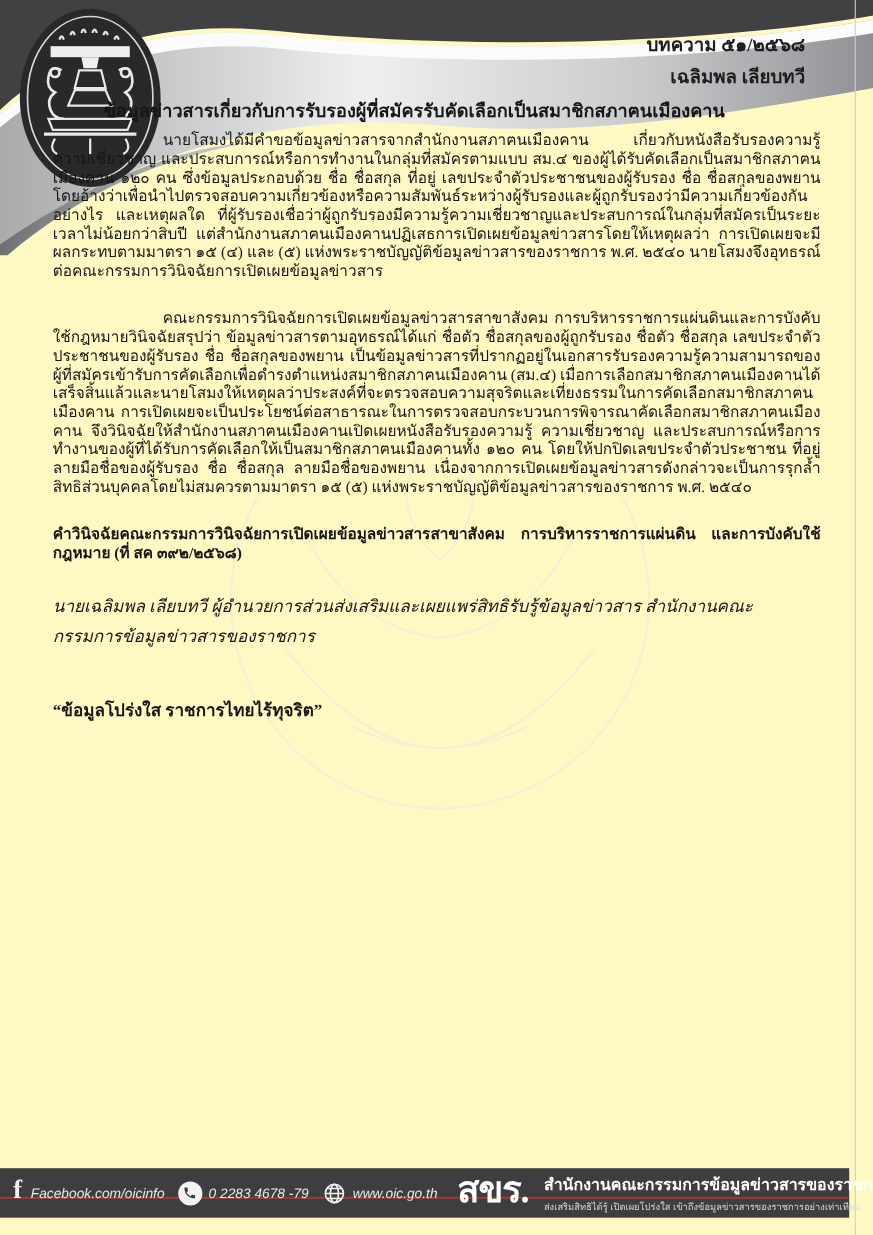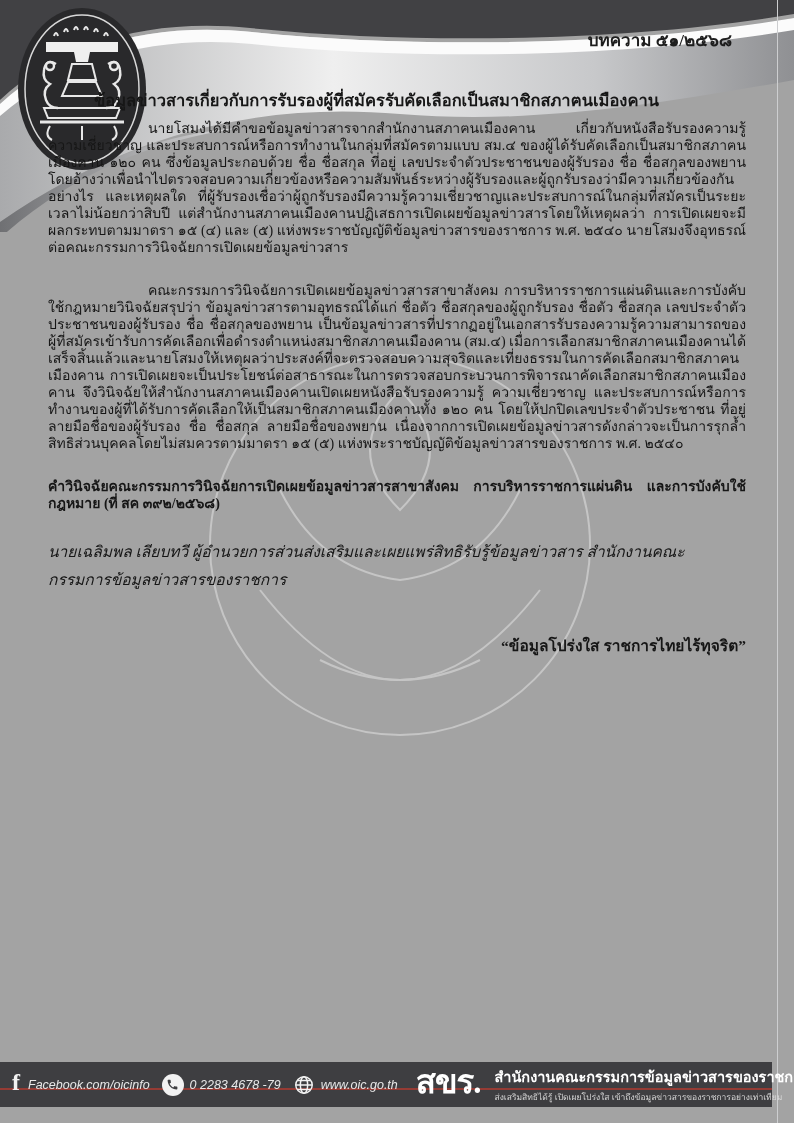--- a/index.html
+++ b/index.html
@@ -1,39 +1,39 @@
 <!DOCTYPE html>
 <html><head>
 <meta charset="utf-8">
 <style>
   * { margin:0; padding:0; box-sizing:border-box; }
   html,body { background:#ffffff; }
   .page {
     position:relative; width:794px; height:1123px; margin:0 auto;
-    background:#a3a3a3; overflow:hidden;
+    background:#fef9c3; overflow:hidden;
     font-family:"Liberation Serif","DejaVu Serif",serif;
     color:#161616;
   }
   
   .header-art { position:absolute; top:0; left:0; width:794px; height:232px; pointer-events:none; }
   
   .emblem { position:absolute; top:6px; left:16px; width:132px; height:166px; }
   
   .head-meta { position:absolute; top:26px; right:62px; text-align:right; line-height:29px;
                font-size:17px; font-weight:bold; color:#1d1d1d; }
   
   .content { position:absolute; top:88px; left:48px; width:698px; }
   .doc-title { text-align:left; font-weight:bold; font-size:16.5px; line-height:26px;
                margin:0 0 6px 46px; width:652px; }
   .para { font-size:14px; line-height:17px; text-align:justify;
           text-indent:100px; margin:0 0 26px 0; }
   .para.no-indent { text-indent:0; }
   .para.bold { font-weight:bold; margin-bottom:26px; }
   .byline { font-size:15.5px; line-height:27.5px; text-align:left; margin:0 0 0 0;font-style:italic; }
-  .quote { margin-top:40px; text-align:right; font-weight:bold; font-size:15.5px; }
+  .quote { margin-top:40px; text-align:left; font-weight:bold; font-size:15.5px; }
   
   .watermark { position:absolute; top:330px; left:170px; width:460px; height:430px;
                opacity:0.5; pointer-events:none; }
   
   .edge-line { position:absolute; top:0; left:777px; width:1px; height:1123px; background:#cdced0; }
   
   .footer-bar { position:absolute; left:0; top:1062px; width:772px; height:45px;
                 background:#3e3e41; display:flex; align-items:center; padding:0 10px 0 8px;
                 font-family:"Liberation Sans","DejaVu Sans",sans-serif; }
   .footer-redline { position:absolute; left:0; top:26px; width:100%; height:1.5px;
@@ -109,20 +109,21 @@
       <circle cx="98" cy="60" r="4"></circle>
     </g>
 
     <path d="M28,102 h76 l-4,10 h-68 Z" fill="none" stroke="#e8e8e8" stroke-width="2"></path>
     <path d="M24,116 h84" stroke="#e8e8e8" stroke-width="3"></path>
     <path d="M34,120 q-6,10 2,14 M98,120 q6,10 -2,14 M66,120 v14" stroke="#e8e8e8" stroke-width="2" fill="none"></path>
   </svg>
 
   <div class="head-meta">
     <div>บทความ ๕๑/๒๕๖๘</div>
+    <div>เฉลิมพล เลียบทวี</div>
   </div>
 
   <svg class="watermark" viewBox="0 0 460 430" xmlns="http://www.w3.org/2000/svg">
     <g stroke="#e7e7e7" stroke-width="2" fill="none">
       <circle cx="230" cy="215" r="190"></circle>
       <path d="M230,60 q-60,60 0,120 q60,-60 0,-120 Z"></path>
       <path d="M110,160 q40,80 120,90 q80,-10 120,-90"></path>
       <path d="M90,260 q70,90 140,90 q70,0 140,-90"></path>
       <path d="M150,330 q80,40 160,0"></path>
     </g>

